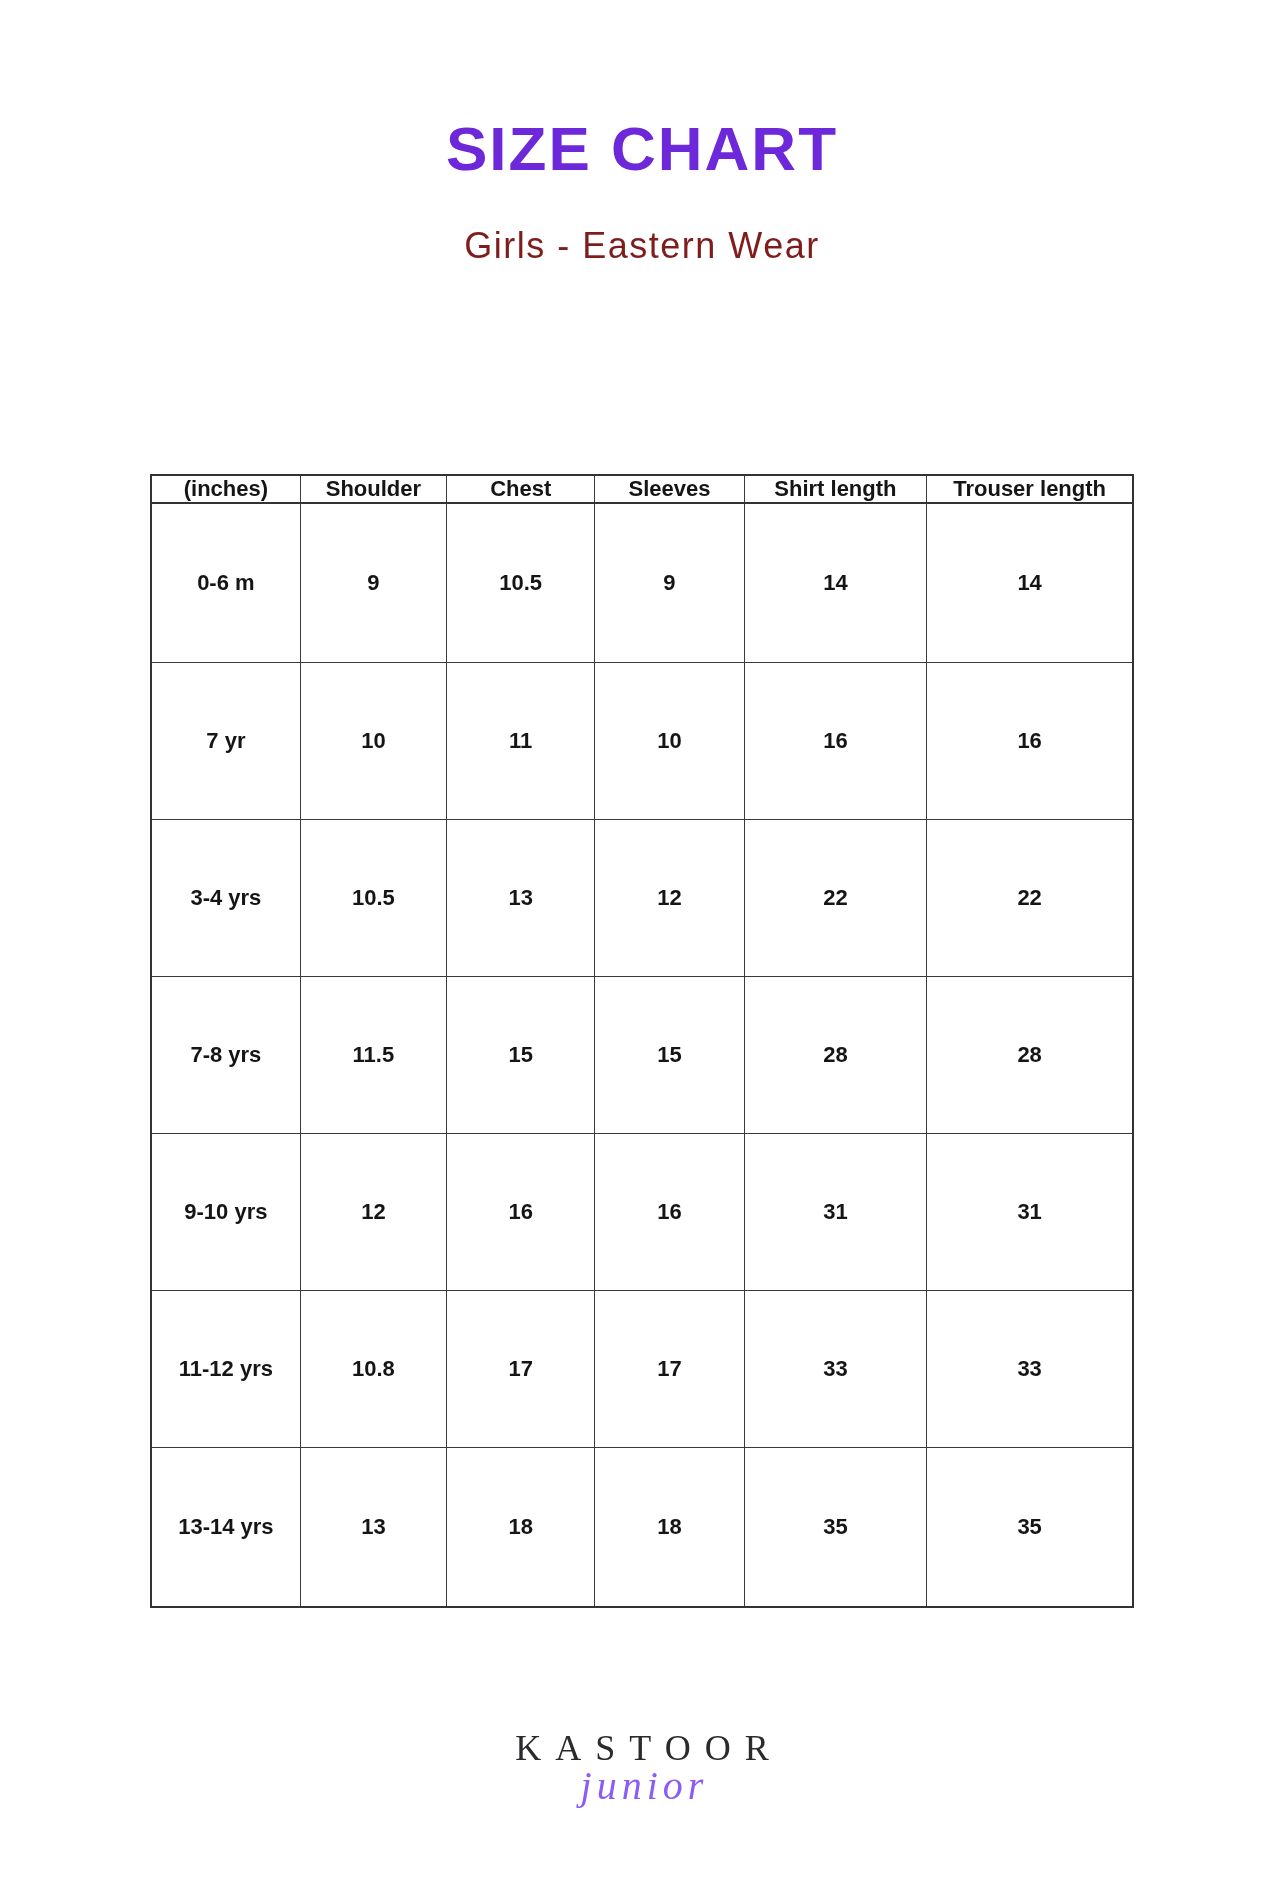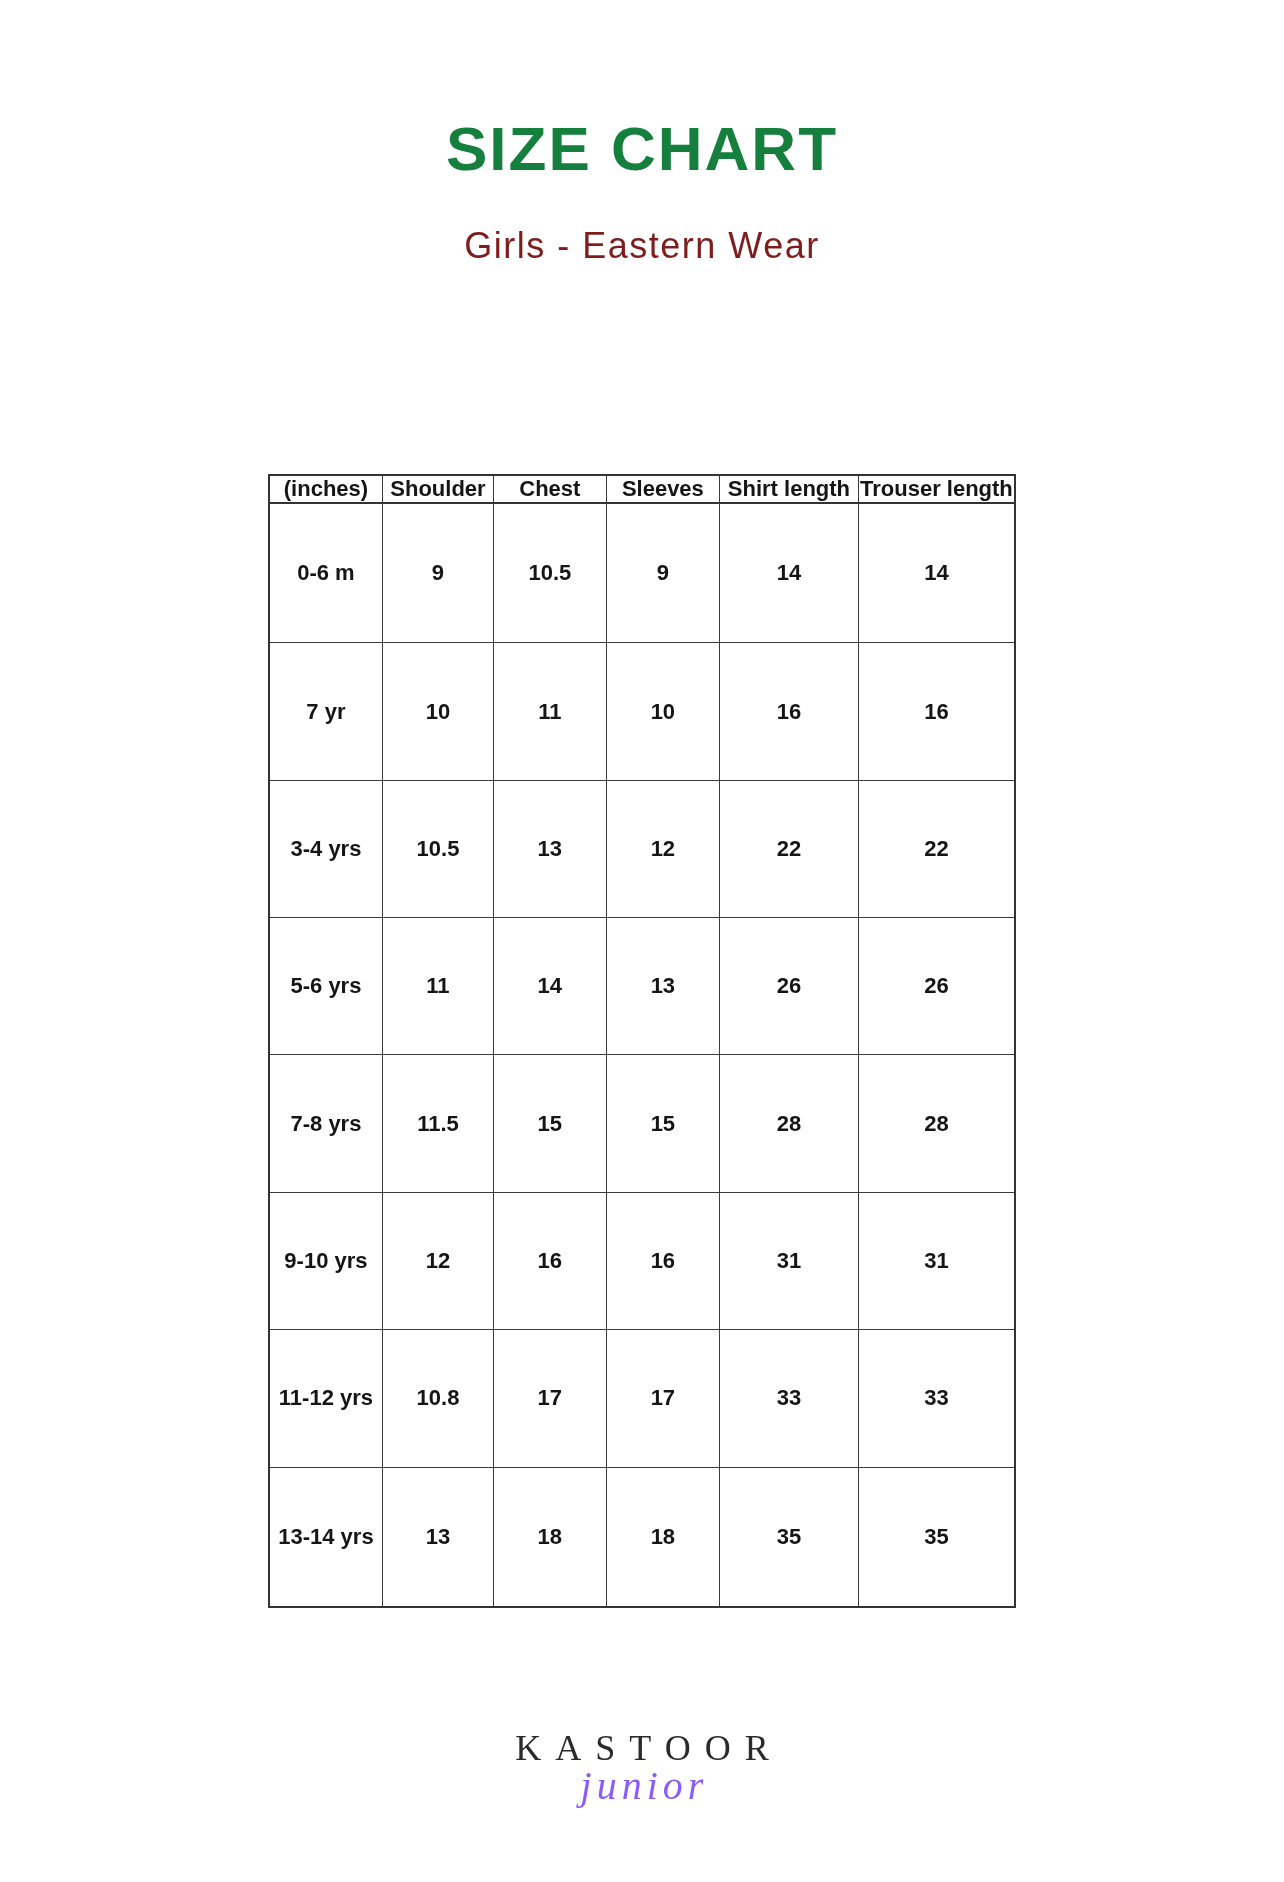--- a/index.html
+++ b/index.html
@@ -24,33 +24,33 @@
     overflow:hidden;
   }
   .title{
     margin:0;
     padding-top:118px;
     text-align:center;
     font-size:62px;
     line-height:1;
     font-weight:800;
     letter-spacing:2px;
-    color:#15803d;
+    color:#6d28d9;
   }
   .subtitle{
     margin:48px 0 0 0;
     text-align:center;
     font-size:36px;
     line-height:1;
     font-weight:400;
     letter-spacing:1.5px;
     color:#7f1d1d;
   }
   table.size-table{
-    width:748px;
+    width:984px;
     height:1134px;
     margin:210px auto 0 auto;
     border-collapse:collapse;
     table-layout:fixed;
     border:2px solid #333333;
   }
   .size-table th,
   .size-table td{
     border:1.5px solid var(--border);
     text-align:center;
@@ -141,28 +141,20 @@
         </tr>
         <tr>
           <th>3-4 yrs</th>
           <td>10.5</td>
           <td>13</td>
           <td>12</td>
           <td>22</td>
           <td>22</td>
         </tr>
         <tr>
-          <th>5-6 yrs</th>
-          <td>11</td>
-          <td>14</td>
-          <td>13</td>
-          <td>26</td>
-          <td>26</td>
-        </tr>
-        <tr>
           <th>7-8 yrs</th>
           <td>11.5</td>
           <td>15</td>
           <td>15</td>
           <td>28</td>
           <td>28</td>
         </tr>
         <tr>
           <th>9-10 yrs</th>
           <td>12</td>

